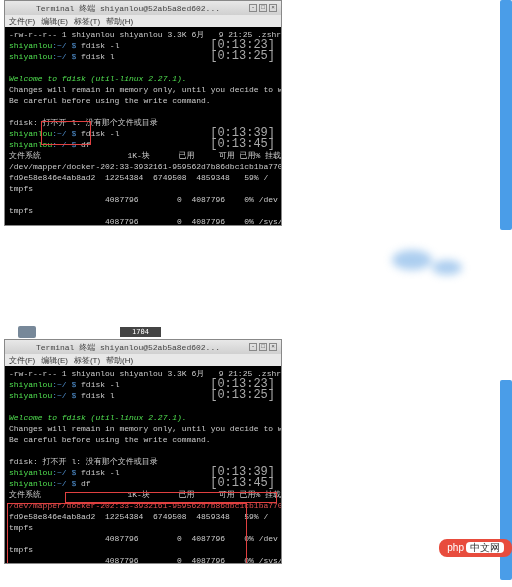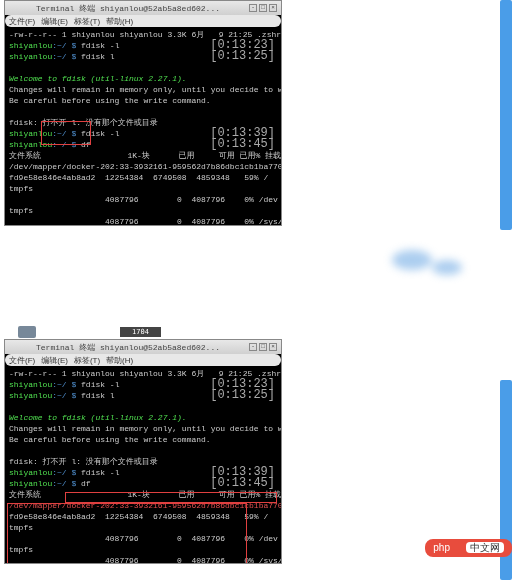--- a/index.html
+++ b/index.html
@@ -4,31 +4,31 @@
   <style>
     * { margin: 0; padding: 0; box-sizing: border-box; }
     body { width: 512px; height: 587px; background: #f0f0f0; font-family: monospace; font-size: 9px; position: relative; }
     .page-bg { background: #fff; width: 512px; height: 587px; position: relative; }
     .blue-box { position: absolute; background: #4a9de8; border-radius: 2px; }
     .blue-box.b1 { right: 0; top: 0; width: 12px; height: 230px; }
     .blue-box.b2 { right: 0; top: 380px; width: 12px; height: 200px; }
     .watermark { position: absolute; right: 30px; top: 240px; width: 100px; height: 50px; filter: blur(4px); opacity: 0.5; }
     .watermark .w1 { position: absolute; background: #5a9de0; border-radius: 50%; }
     .php-badge { position: absolute; right: 0; bottom: 30px; background: #e84c3d; color: #fff; padding: 2px 8px; border-radius: 8px; font-size: 10px; font-family: sans-serif; }
-    .php-badge .cn { color: #333; background: #fff; padding: 0 4px; border-radius: 4px; margin-left: 16px; }
+    .php-badge .cn { color: #333; background: #fff; padding: 0 4px; border-radius: 4px; margin-left: 2px; }
     
     .terminal-window { position: absolute; background: #000; border: 1px solid #888; }
     .terminal-window.t1 { left: 4px; top: 0; width: 278px; height: 226px; }
     .terminal-window.t2 { left: 4px; top: 339px; width: 278px; height: 225px; }
     
     .titlebar { background: linear-gradient(#e8e8e8, #d0d0d0); height: 14px; font-size: 8px; color: #444; display: flex; align-items: center; padding: 0 4px; font-family: Liberation Mono, monospace; }
     .titlebar .title-text { flex: 1; text-align: center; }
     .titlebar .btn { width: 8px; height: 8px; margin-left: 2px; border: 1px solid #888; font-size: 6px; text-align: center; line-height: 6px; }
     
-    .menubar { background: #e8e8e8; height: 12px; font-size: 8px; color: #333; display: flex; align-items: center; padding: 2px 4px; gap: 6px; font-family: sans-serif; border-radius: 6px; }
+    .menubar { background: #e8e8e8; height: 12px; font-size: 8px; color: #333; display: flex; align-items: center; padding: 2px 4px; gap: 6px; font-family: sans-serif; }
     
     .terminal-body { background: #000; padding: 2px 4px; font-family: 'Courier New', monospace; font-size: 8px; line-height: 11px; height: calc(100% - 26px); overflow: hidden; position: relative; }
     .line { white-space: pre; color: #ccc; }
     .prompt-user { color: #50e050; }
     .prompt-path { color: #5090d0; }
     .ts { position: absolute; right: 6px; color: #aaa; font-size: 12px; }
     .welcome { color: #50e050; font-style: italic; }
     .red-box { position: absolute; border: 1px solid #e04040; pointer-events: none; }
     .desktop-icon { position: absolute; left: 18px; top: 326px; width: 18px; height: 12px; background: #789; border-radius: 2px; }
     .taskbar-snippet { position: absolute; left: 120px; top: 327px; color: #fff; font-size: 7px; background: #444; padding: 1px 12px; }

